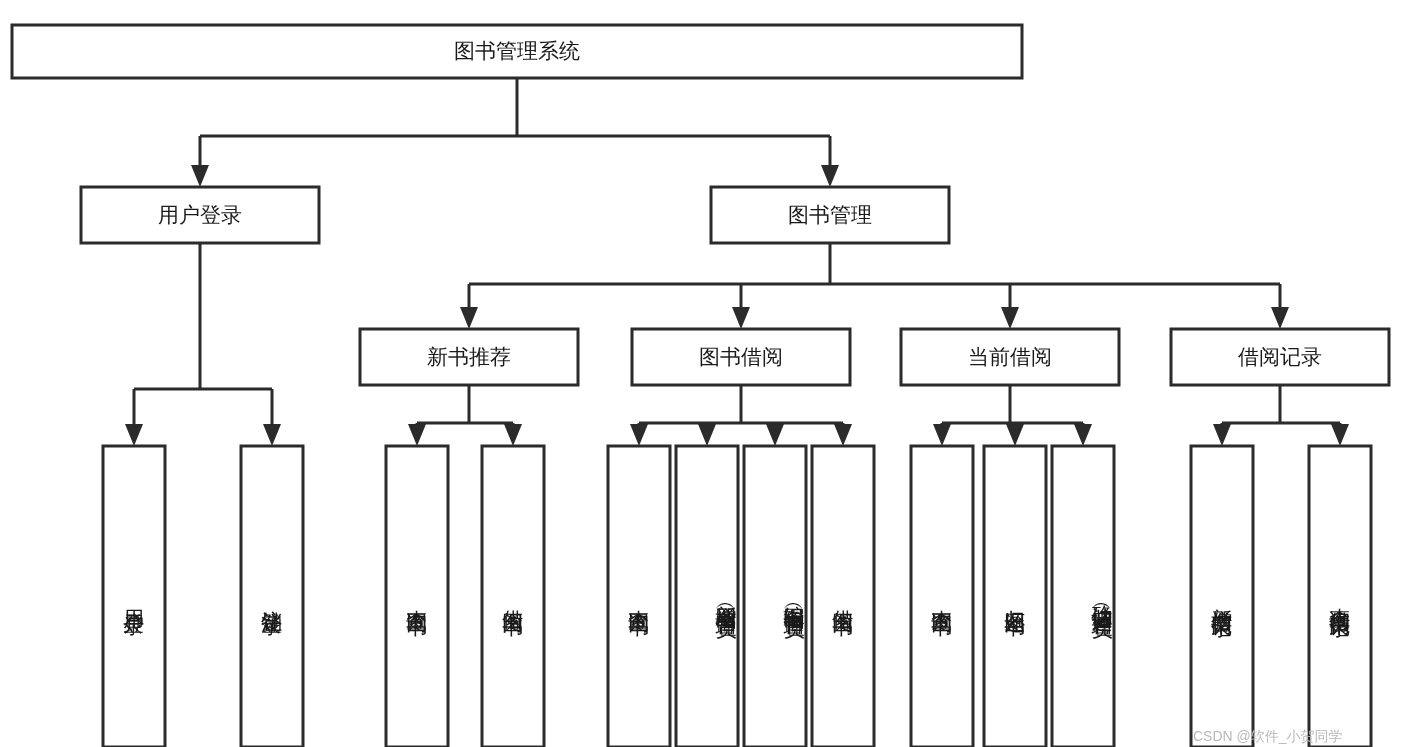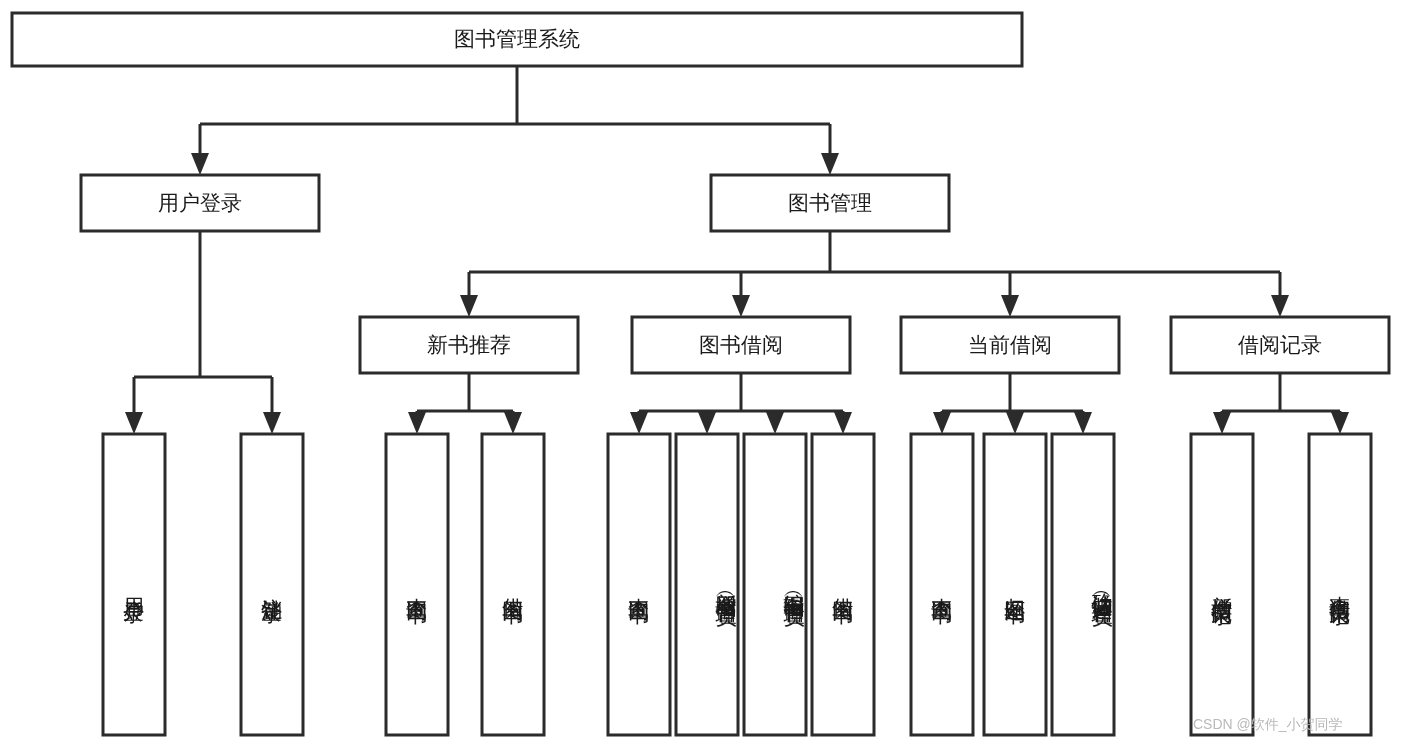--- a/index.html
+++ b/index.html
@@ -11,20 +11,21 @@
     width: 1405px;
     height: 747px;
     overflow: hidden;
     font-family: "Liberation Sans", "DejaVu Sans", sans-serif;
   }
   #diagram-root {
     position: relative;
     width: 1405px;
     height: 666px;
     background: #ffffff;
+    margin-top: 12px;
   }
   svg#flow-svg {
     position: absolute;
     left: 0;
     top: 0;
     width: 1405px;
     height: 747px;
   }
   .node-box {
     fill: #ffffff;

